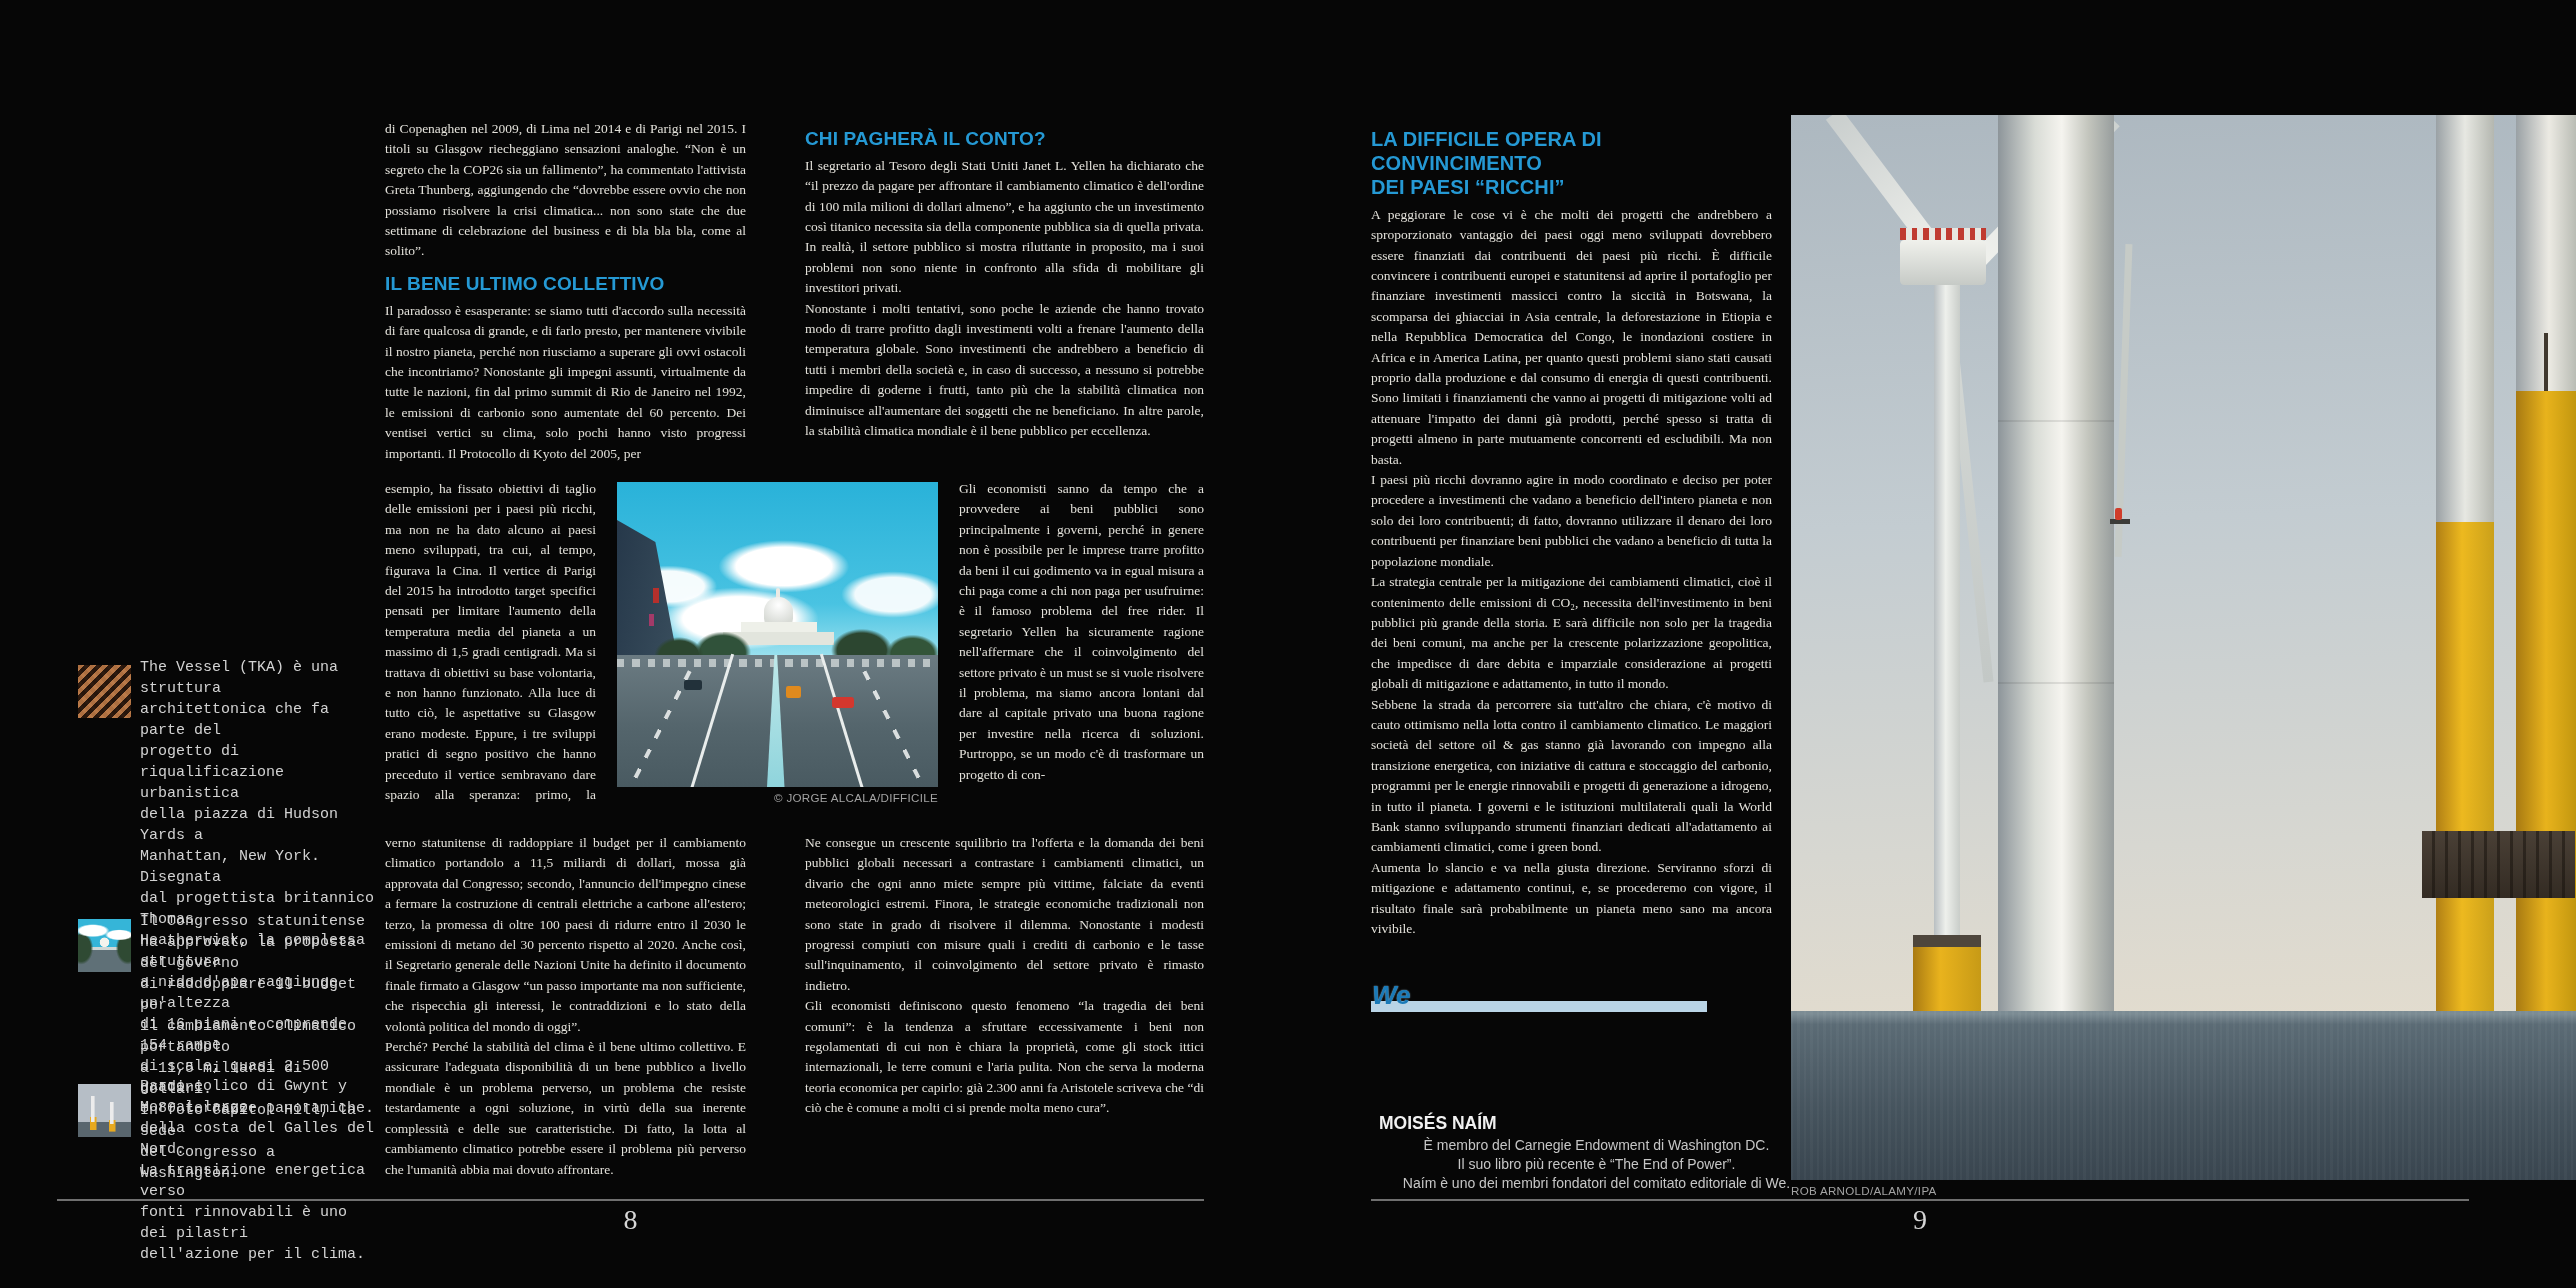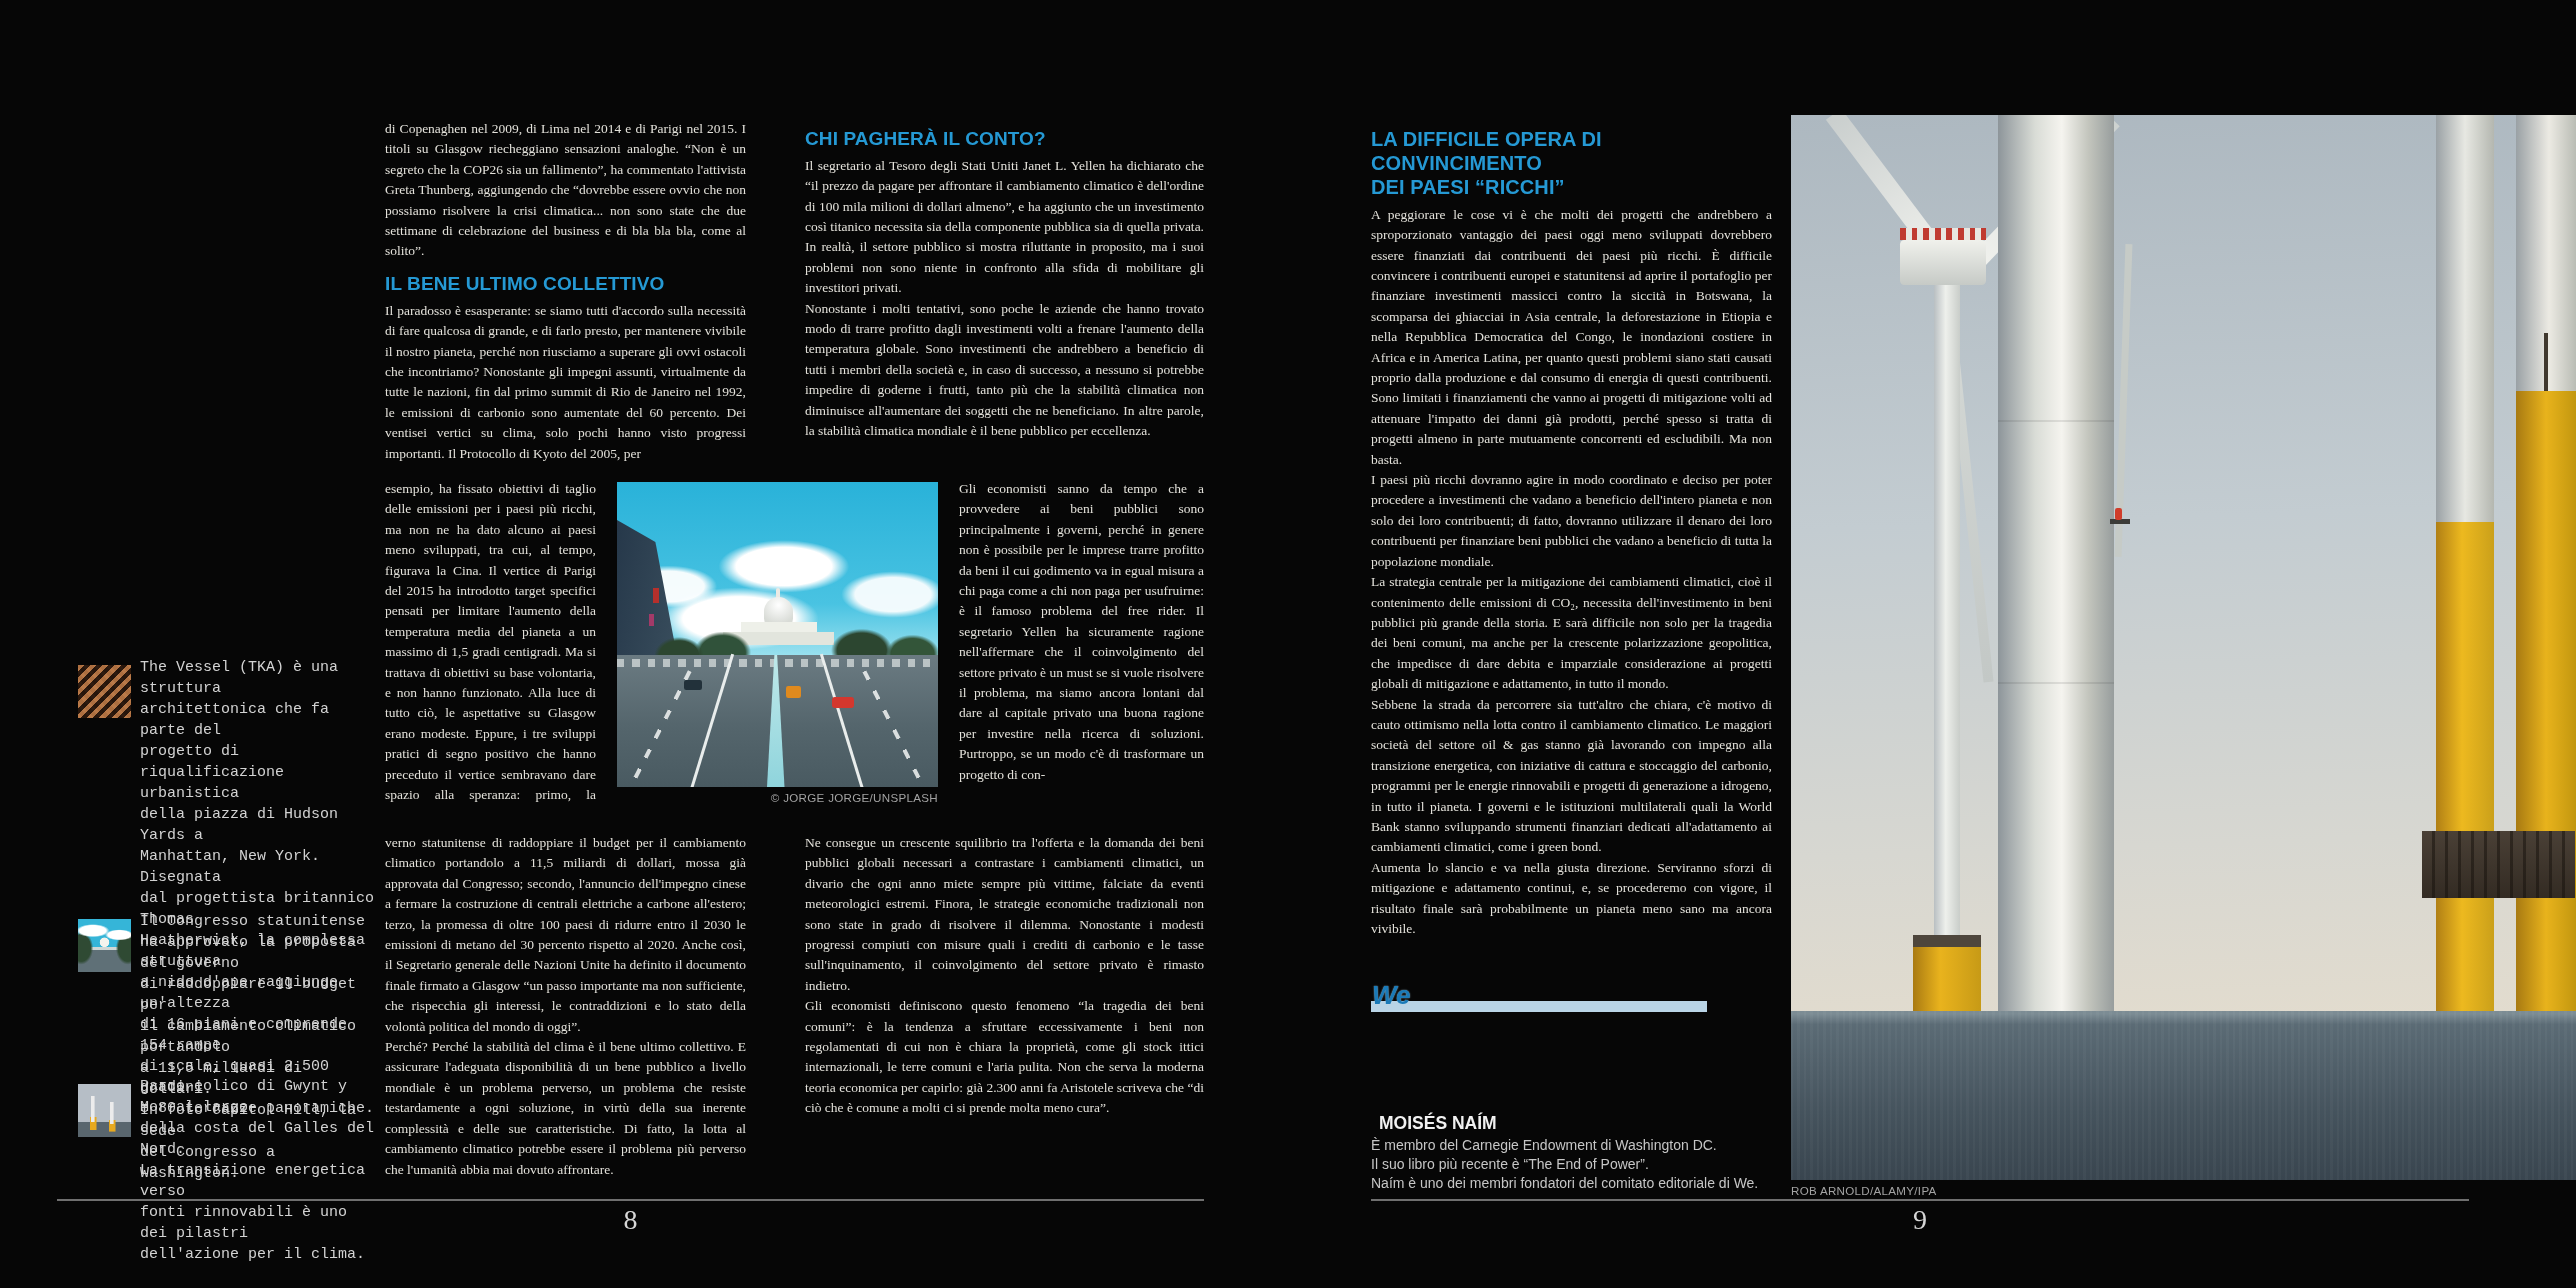--- a/index.html
+++ b/index.html
@@ -13,21 +13,21 @@
   .blue-head.first{margin-top:16px;}
   .two-line{white-space:pre-line;}
   .side-cap{position:absolute;font-family:Liberation Mono, monospace;font-size:15px;line-height:21px;
             color:#d2d2d2;white-space:pre-line;}
   .thumb{position:absolute;width:53px;height:53px;overflow:hidden;}
   .photo-credit{position:absolute;font-family:"Liberation Sans",sans-serif;font-size:11.6px;color:#a3a3a3;letter-spacing:0.3px;}
   .rule{position:absolute;height:1.5px;background:#6f6f6f;}
   .page-num{position:absolute;font-family:"Liberation Serif",serif;font-size:28px;color:#d6d6d6;text-align:center;}
   .author-name{position:absolute;font-family:"Liberation Sans",sans-serif;font-weight:bold;font-size:17.5px;color:#f1f1f1;margin-left:8px;}
   .author-bio{position:absolute;font-family:"Liberation Sans",sans-serif;font-size:14px;line-height:19px;
-              color:#c6c6c6;white-space:pre-line;}
+              color:#c6c6c6;white-space:pre-line;text-align:center;}
   
   .we-bar{position:absolute;left:1371px;top:1001px;width:336px;height:11px;background:#b9d4e6;}
   .we-text{position:absolute;left:1372px;top:980px;font-family:"Liberation Sans",sans-serif;
            font-weight:bold;font-style:italic;font-size:26px;color:#1a7ab8;text-shadow:0 0 1.5px rgba(180,215,235,.9);}
   
   .thumb-vessel{background-color:#2a1c12;
     background-image:repeating-linear-gradient(135deg,rgba(195,125,72,.85) 0 4.4px,rgba(38,20,10,.92) 4.4px 8.7px),
                      repeating-linear-gradient(45deg,rgba(235,185,140,.45) 0 3.6px,transparent 3.6px 8px);}
   .thumb-capitol{background-color:#35b5d8;
     background-image:
@@ -182,21 +182,21 @@
     <div class="cap-crosswalk"></div>
     <div class="cap-median"></div>
     <div class="cap-lane1"></div>
     <div class="cap-lane2"></div>
     <div class="cap-dash1"></div>
     <div class="cap-dash2"></div>
     <div class="cap-car-red"></div>
     <div class="cap-van"></div>
     <div class="cap-car-dark"></div>
   </div>
-  <div class="photo-credit" style="left:617px;top:791px;width:321px;text-align:right;">© JORGE JORGE/UNSPLASH</div>
+  <div class="photo-credit" style="left:617px;top:791px;width:321px;text-align:right;">© JORGE ALCALA/DIFFICILE</div>
 
   <div class="seg" style="left:805px;top:111px;width:399px;height:367px;">
     <h2 class="blue-head first">CHI PAGHERÀ IL CONTO?</h2>
     <p>Il segretario al Tesoro degli Stati Uniti Janet L. Yellen ha dichiarato che “il prezzo da pagare per affrontare il cambiamento climatico è dell'ordine di 100 mila milioni di dollari almeno”, e ha aggiunto che un investimento così titanico necessita sia della componente pubblica sia di quella privata. In realtà, il settore pubblico si mostra riluttante in proposito, ma i suoi problemi non sono niente in confronto alla sfida di mobilitare gli investitori privati.</p>
     <p>Nonostante i molti tentativi, sono poche le aziende che hanno trovato modo di trarre profitto dagli investimenti volti a frenare l'aumento della temperatura globale. Sono investimenti che andrebbero a beneficio di tutti i membri della società e, in caso di successo, a nessuno si potrebbe impedire di goderne i frutti, tanto più che la stabilità climatica non diminuisce all'aumentare dei soggetti che ne beneficiano. In altre parole, la stabilità climatica mondiale è il bene pubblico per eccellenza.</p>
   </div>
   <div class="seg" style="left:959px;top:479px;width:245px;height:348px;">
     <p>Gli economisti sanno da tempo che a provvedere ai beni pubblici sono principalmente i governi, perché in genere non è possibile per le imprese trarre profitto da beni il cui godimento va in egual misura a chi paga come a chi non paga per usufruirne: è il famoso problema del free rider. Il segretario Yellen ha sicuramente ragione nell'affermare che il coinvolgimento del settore privato è un must se si vuole risolvere il problema, ma siamo ancora lontani dal dare al capitale privato una buona ragione per investire nella ricerca di soluzioni. Purtroppo, se un modo c'è di trasformare un progetto di con-</p>
   </div>
   <div class="seg" style="left:805px;top:833px;width:399px;height:361px;">

